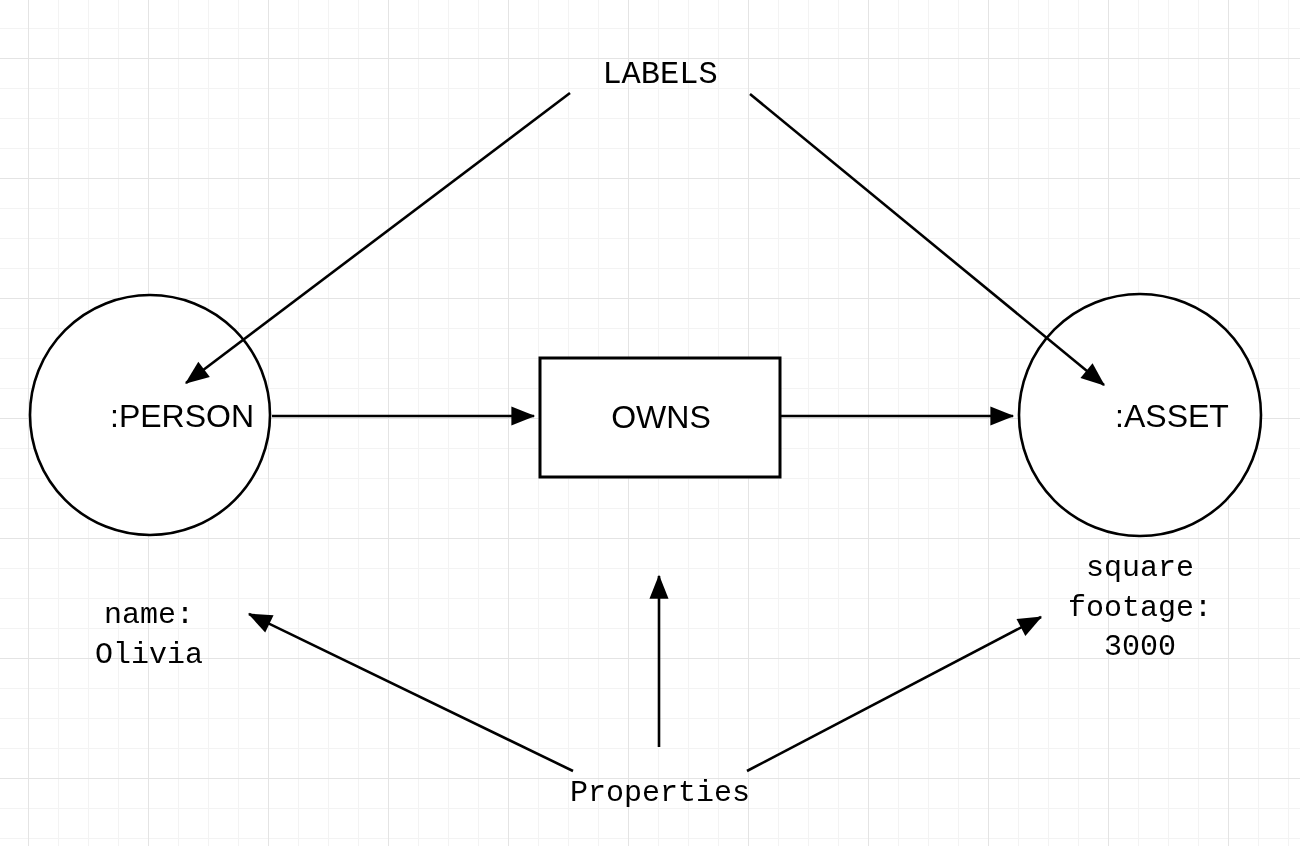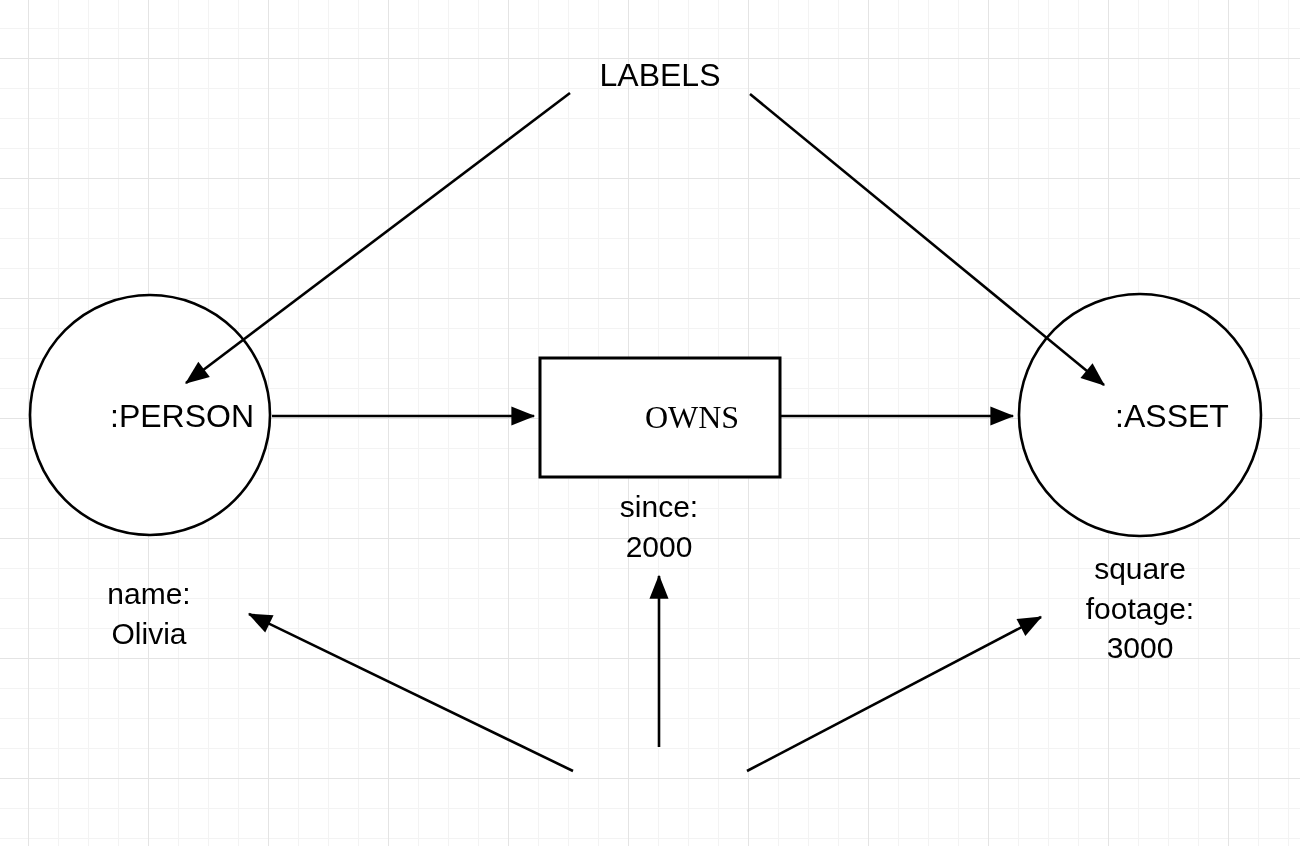--- a/index.html
+++ b/index.html
@@ -19,21 +19,21 @@
   .stage { position: relative; width: 1300px; height: 846px; }
   svg.diagram-layer { position: absolute; left: 0; top: 0; }
   .txt {
     position: absolute;
     white-space: pre-line;
     text-align: center;
     line-height: 1.32;
     color: var(--ink, #000000);
   }
   .center-xy { transform: translate(-50%, -50%); margin-left: 32px; }
-  .center-x  { transform: translateX(-50%); }
+  .center-x  { transform: translateX(-50%); font-family: Liberation Mono, monospace; }
   .node-label  { font-size: 32px; }
   .title-label { font-size: 32px; }
   .prop-label  { font-size: 30px; }
 </style>
 </head>
 <body>
 
 <div class="stage">
 
   <svg class="diagram-layer" width="1300" height="846" viewBox="0 0 1300 846">
@@ -55,28 +55,27 @@
 
     <line x1="573" y1="771" x2="249" y2="614" stroke="#000000" stroke-width="2.6" marker-end="url(#arrowhead)"></line>
     <line x1="659" y1="747" x2="659" y2="576" stroke="#000000" stroke-width="2.6" marker-end="url(#arrowhead)"></line>
     <line x1="747" y1="771" x2="1041" y2="617" stroke="#000000" stroke-width="2.6" marker-end="url(#arrowhead)"></line>
   </svg>
 
   <div class="txt title-label center-x" style="left:660px; top:54px;">LABELS</div>
 
   <div class="txt node-label center-xy" style="left:150px; top:416px;">:PERSON</div>
 
-  <div class="txt node-label center-xy" style="left:660px; top:417px;font-family:Liberation Serif, serif;">OWNS</div>
+  <div class="txt node-label center-xy" style="left:629px; top:417px;">OWNS</div>
 
   <div class="txt node-label center-xy" style="left:1140px; top:416px;text-align:right;">:ASSET</div>
 
-  <div class="txt prop-label center-x" style="left:659px; top:487px;">since:
-2000</div>
 
-  <div class="txt prop-label center-x" style="left:149px; top:574px;">name:
+  <div class="txt prop-label center-x" style="left:149px; top:596px;">name:
 Olivia</div>
 
   <div class="txt prop-label center-x" style="left:1140px; top:549px;">square
 footage:
 3000</div>
 
+  <div class="txt prop-label center-x" style="left:660px; top:774px;">Properties</div>
 
 </div>
 
 </body></html>

